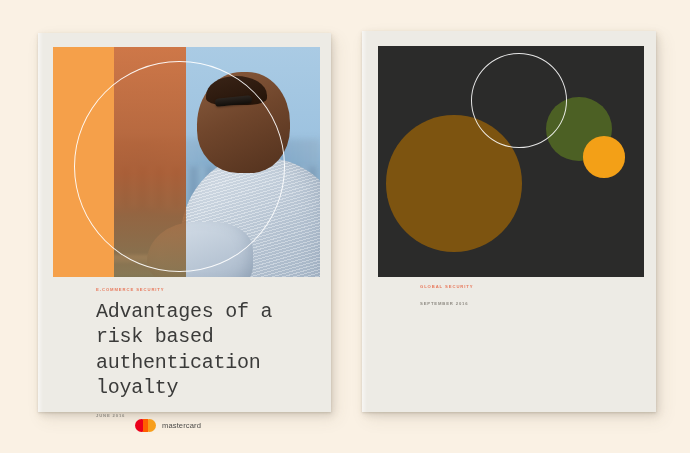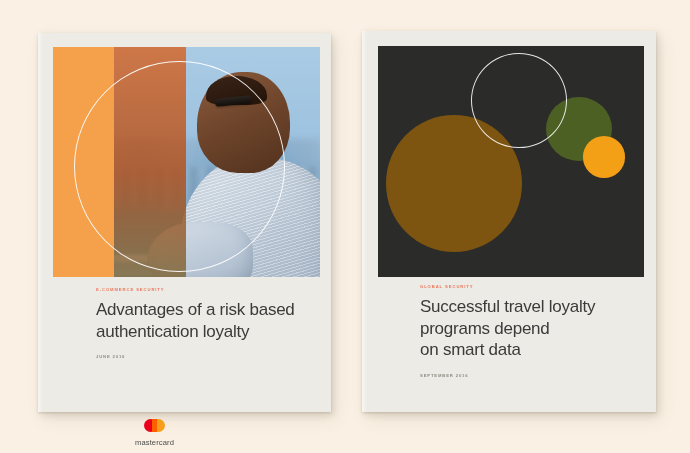--- a/index.html
+++ b/index.html
@@ -215,43 +215,43 @@
     font-size: 4.2px;
     letter-spacing: 0.9px;
     font-weight: 700;
     color: #e8795c;
     text-transform: uppercase;
     margin: 0 0 7px 0;
     white-space: nowrap;
   }
   .cover-title {
     margin: 0;
-    font-size: 17px;
+    font-size: 20px;
     line-height: 1.27;
     font-weight: 400;
     color: #3b3b3a;
     letter-spacing: -0.25px;
+    font-family: Liberation Mono, monospace;
   }
   .cover-date {
     margin: 12px 0 0 0;
     font-size: 4.2px;
     letter-spacing: 0.85px;
     font-weight: 700;
     color: #8e8a82;
     text-transform: uppercase;
     white-space: nowrap;
   }
 
   
   .brand-lockup {
     position: absolute;
     display: flex;
     align-items: center;
     gap: 6px;
-    flex-direction: column;
   }
   #brand-lockup-left  { left: 97px; top: 386px; }
 
   .mc-mark {
     position: relative;
     width: 21px;
     height: 13px;
     flex: 0 0 auto;
   }
   .mc-mark .mc-circle {
@@ -330,23 +330,18 @@
     <div class="cover-art" id="cover-art-right">
       <div class="dark-field"></div>
       <div class="disc" id="disc-brown"></div>
       <div class="disc" id="disc-green"></div>
       <div class="disc" id="disc-orange"></div>
       <div class="circle-outline" id="cover-circle-right"></div>
     </div>
 
     <div class="cover-copy" id="cover-copy-right">
       <p class="eyebrow">GLOBAL SECURITY</p>
-      <h1 class="cover-title">
-        <span>Successful travel loyalty</span><br>
-        <span>programs depend</span><br>
-        <span>on smart data</span>
-      </h1>
       <p class="cover-date">SEPTEMBER 2016</p>
     </div>
 
   </div>
 
 </div>
 
 </body></html>

